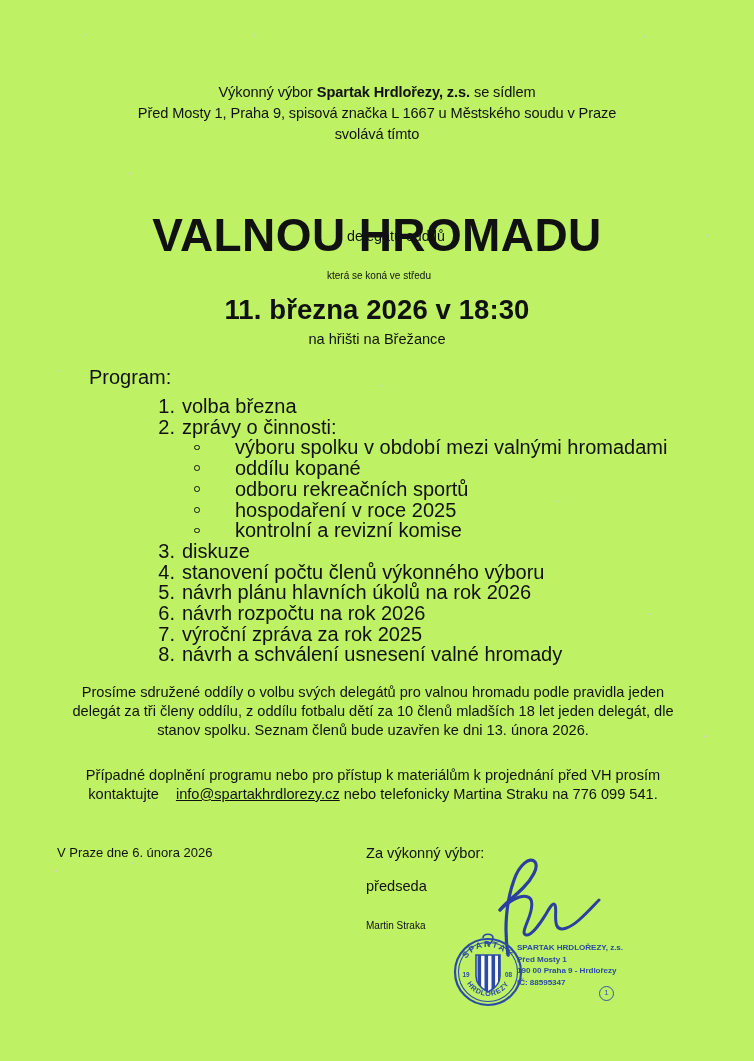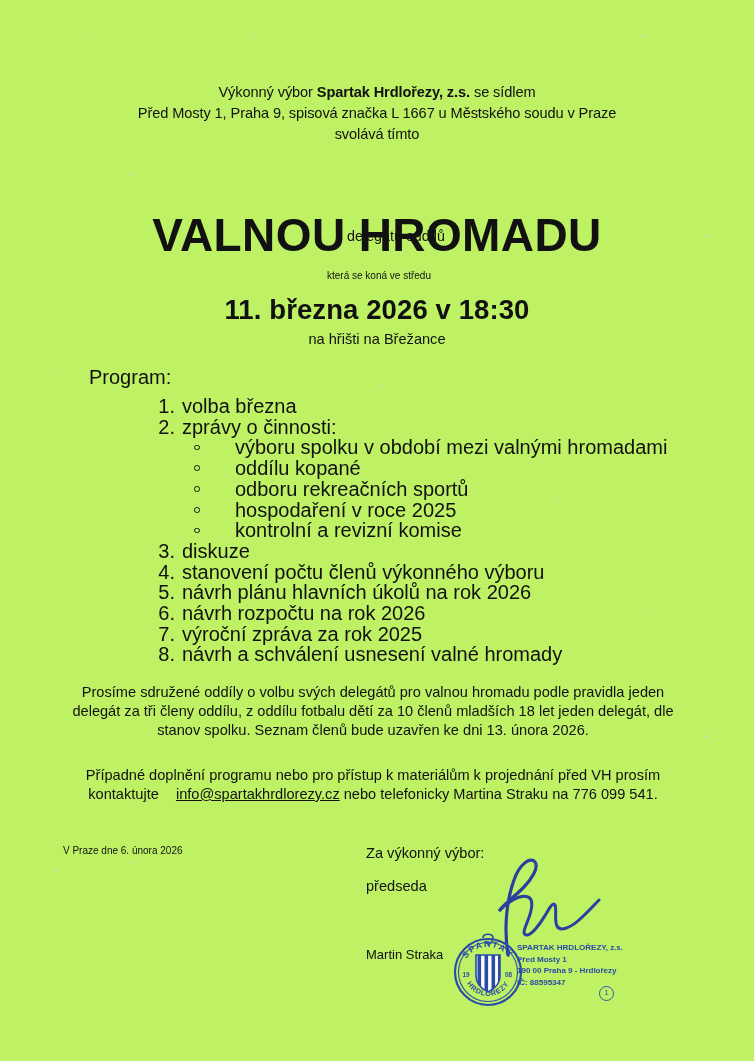--- a/index.html
+++ b/index.html
@@ -147,35 +147,35 @@
   #para-contact   { top: 766px; }
   .email-link {
     text-decoration: underline;
     color: #111111;
     padding-left: 13px;
   }
 
   
   #place-date {
     position: absolute;
-    left: 63px;
+    left: 57px;
     top: 845px;
-    font-size: 10px;
+    font-size: 13px;
   }
   #signoff-label {
     position: absolute;
     left: 366px;
     top: 845px;
     font-size: 14.6px;
   }
   #signer-name {
     position: absolute;
     left: 366px;
-    top: 945px;
-    font-size: 13px;
+    top: 916px;
+    font-size: 10px;
     line-height: 20px;
   }
   #signer-role {
     position: absolute;
     left: 366px;
     top: 876px;
     font-size: 14.6px;
     line-height: 20px;
   }
 

